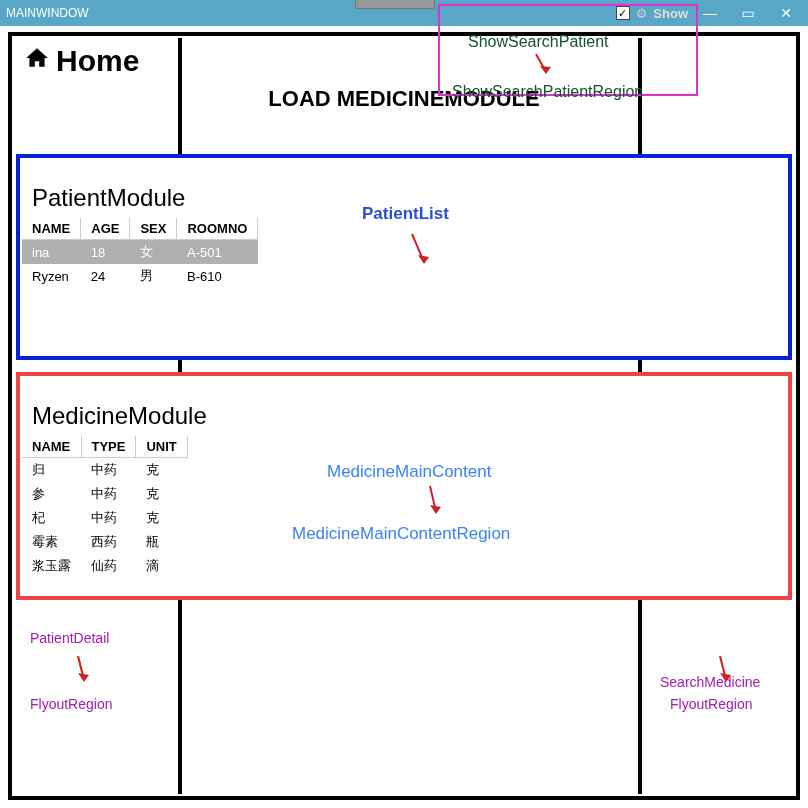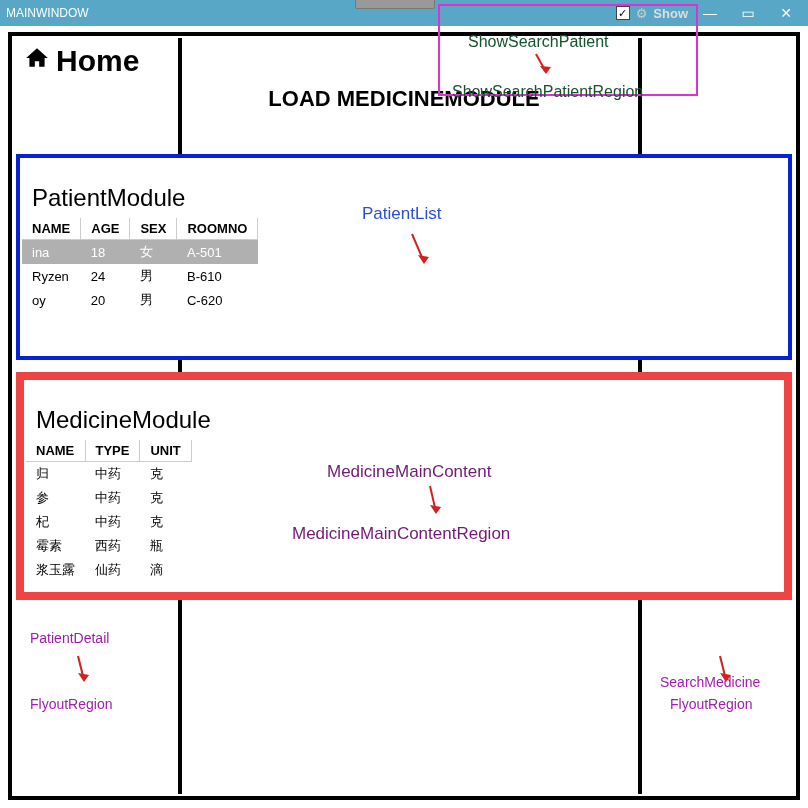--- a/index.html
+++ b/index.html
@@ -69,21 +69,21 @@
     text-align:center;
     font-size:22px;
     font-weight:700;
     padding:4px 0 10px;
   }
   .region {
     position:absolute;
     left:4px; right:4px;
   }
   .region.blue { top:118px; height:206px; border:4px solid #0522d6; background:#fff; }
-  .region.orange { top:336px; height:228px; border:8px solid #ef4444; background:#fff; }
+  .region.orange { top:336px; height:228px; border:4px solid #ef4444; background:#fff; }
   .region-title { font-size:24px; font-weight:400; padding:2px 12px 6px;margin-top:24px; }
   table.datagrid {
     border-collapse:collapse;
     font-size:13px;
     margin-left:2px;
   }
   table.datagrid th {
     text-align:left;
     font-weight:700;
     padding:3px 10px;
@@ -101,21 +101,21 @@
     width:4px;
     background:#000;
   }
   .anno {
     position:absolute;
     font-size:17px;
     font-weight:500;
     white-space:nowrap;
   }
   .anno.blue { color:#2a4fd0; }
-  .anno.orange { color:#701a75; }
+  .anno.orange { color:#3b82f6; }
   .anno.magenta { color:#14532d; font-size:16px; }
   .anno.black { color:#a21caf; font-size:14px; }
   .arrow {
     position:absolute;
   }
   .arrow svg { display:block; }
   .magbox {
     position:absolute;
     border:2px solid #e030d0;
     pointer-events:none;
@@ -167,26 +167,20 @@
         <td>18</td>
         <td>女</td>
         <td>A-501</td>
       </tr>
       <tr>
         <td>Ryzen</td>
         <td>24</td>
         <td>男</td>
         <td>B-610</td>
       </tr>
-      <tr>
-        <td>oy</td>
-        <td>20</td>
-        <td>男</td>
-        <td>C-620</td>
-      </tr>
     </tbody>
       </table>
   </div>
 
   <div class="region orange">
     <div class="region-title">MedicineModule</div>
     <table class="datagrid">
       <tbody>
           <tr>
         <th>NAME</th>
@@ -215,21 +209,21 @@
       </tr>
       <tr>
         <td>浆玉露</td>
         <td>仙药</td>
         <td>滴</td>
       </tr>
     </tbody>
       </table>
   </div>
 
-  <span class="anno blue" style="left:350px; top:168px;">PatientList</span>
+  <span class="anno blue" style="left:350px; top:168px;font-weight:bold;">PatientList</span>
   <div class="arrow" style="left:392px; top:196px;">
     <svg width="30" height="40">
         <line x1="8" y1="2" x2="20" y2="30" stroke="#d02222" stroke-width="2"></line>
         <polygon points="20,32 14,23 25,25" fill="#d02222"></polygon>
       </svg>
   </div>
 
   <span class="anno orange" style="left:315px; top:426px;">MedicineMainContent</span>
   <span class="anno orange" style="left:280px; top:488px;">MedicineMainContentRegion</span>
   <div class="arrow" style="left:408px; top:448px;">

